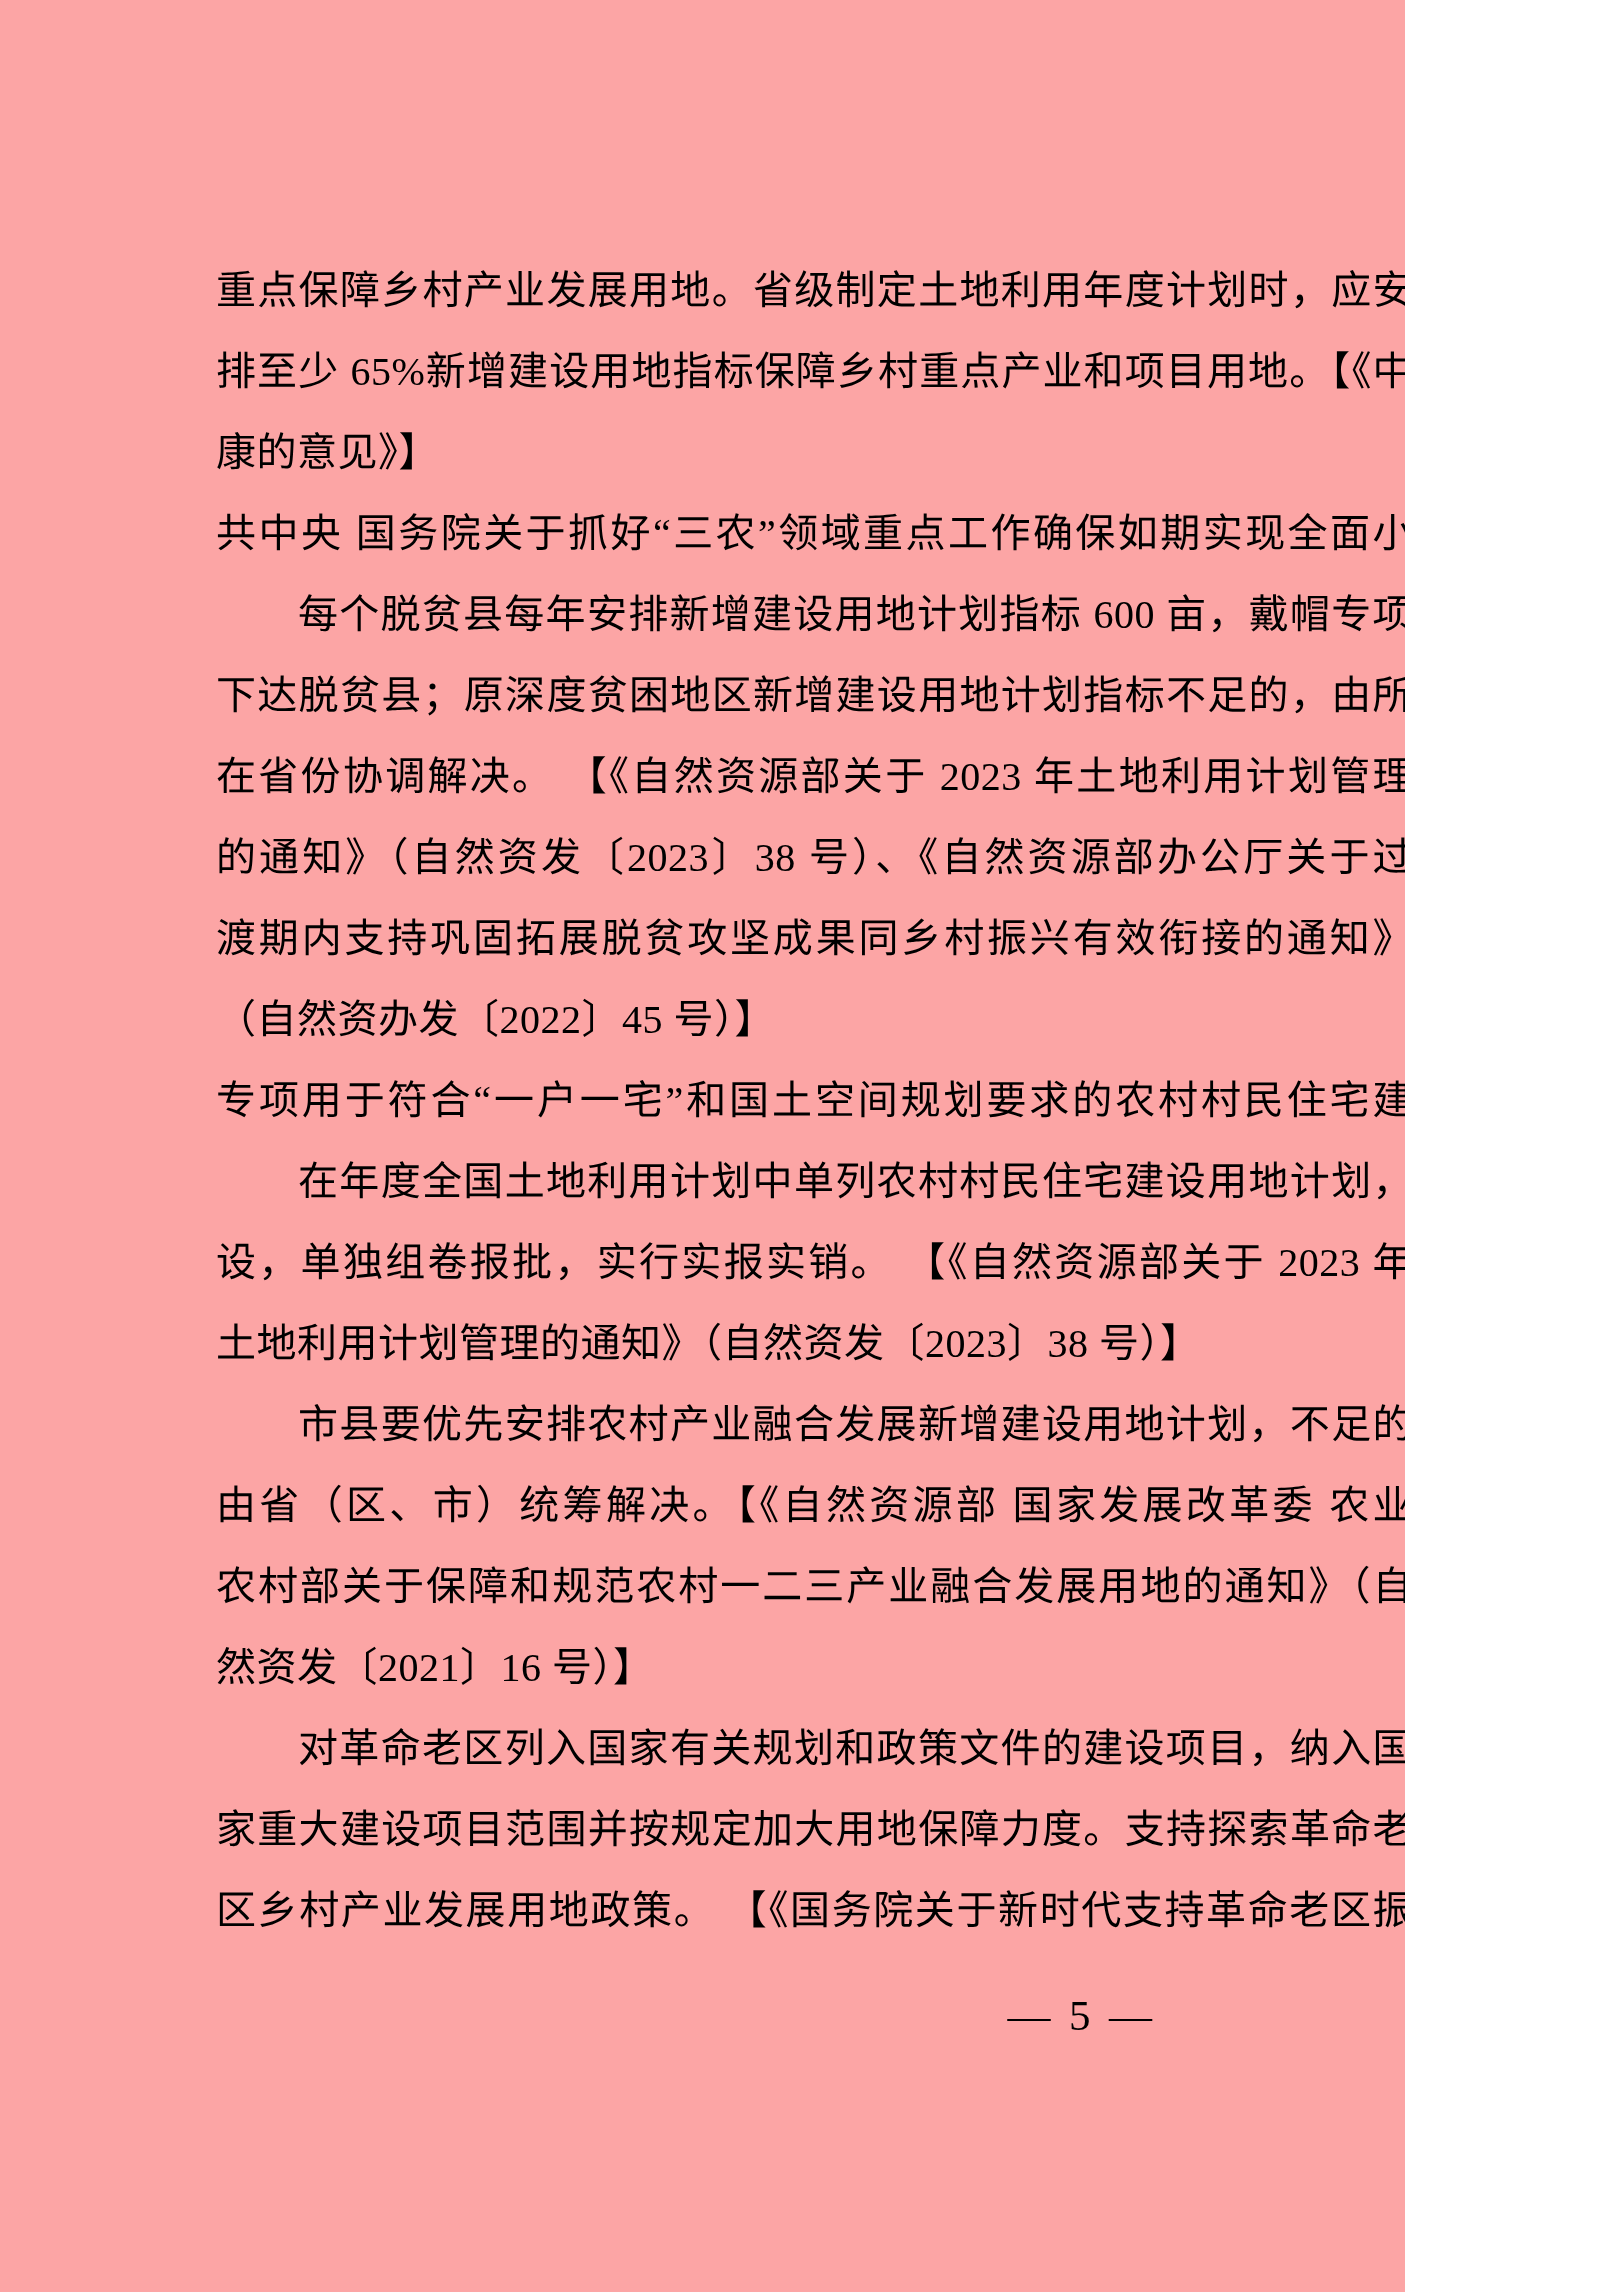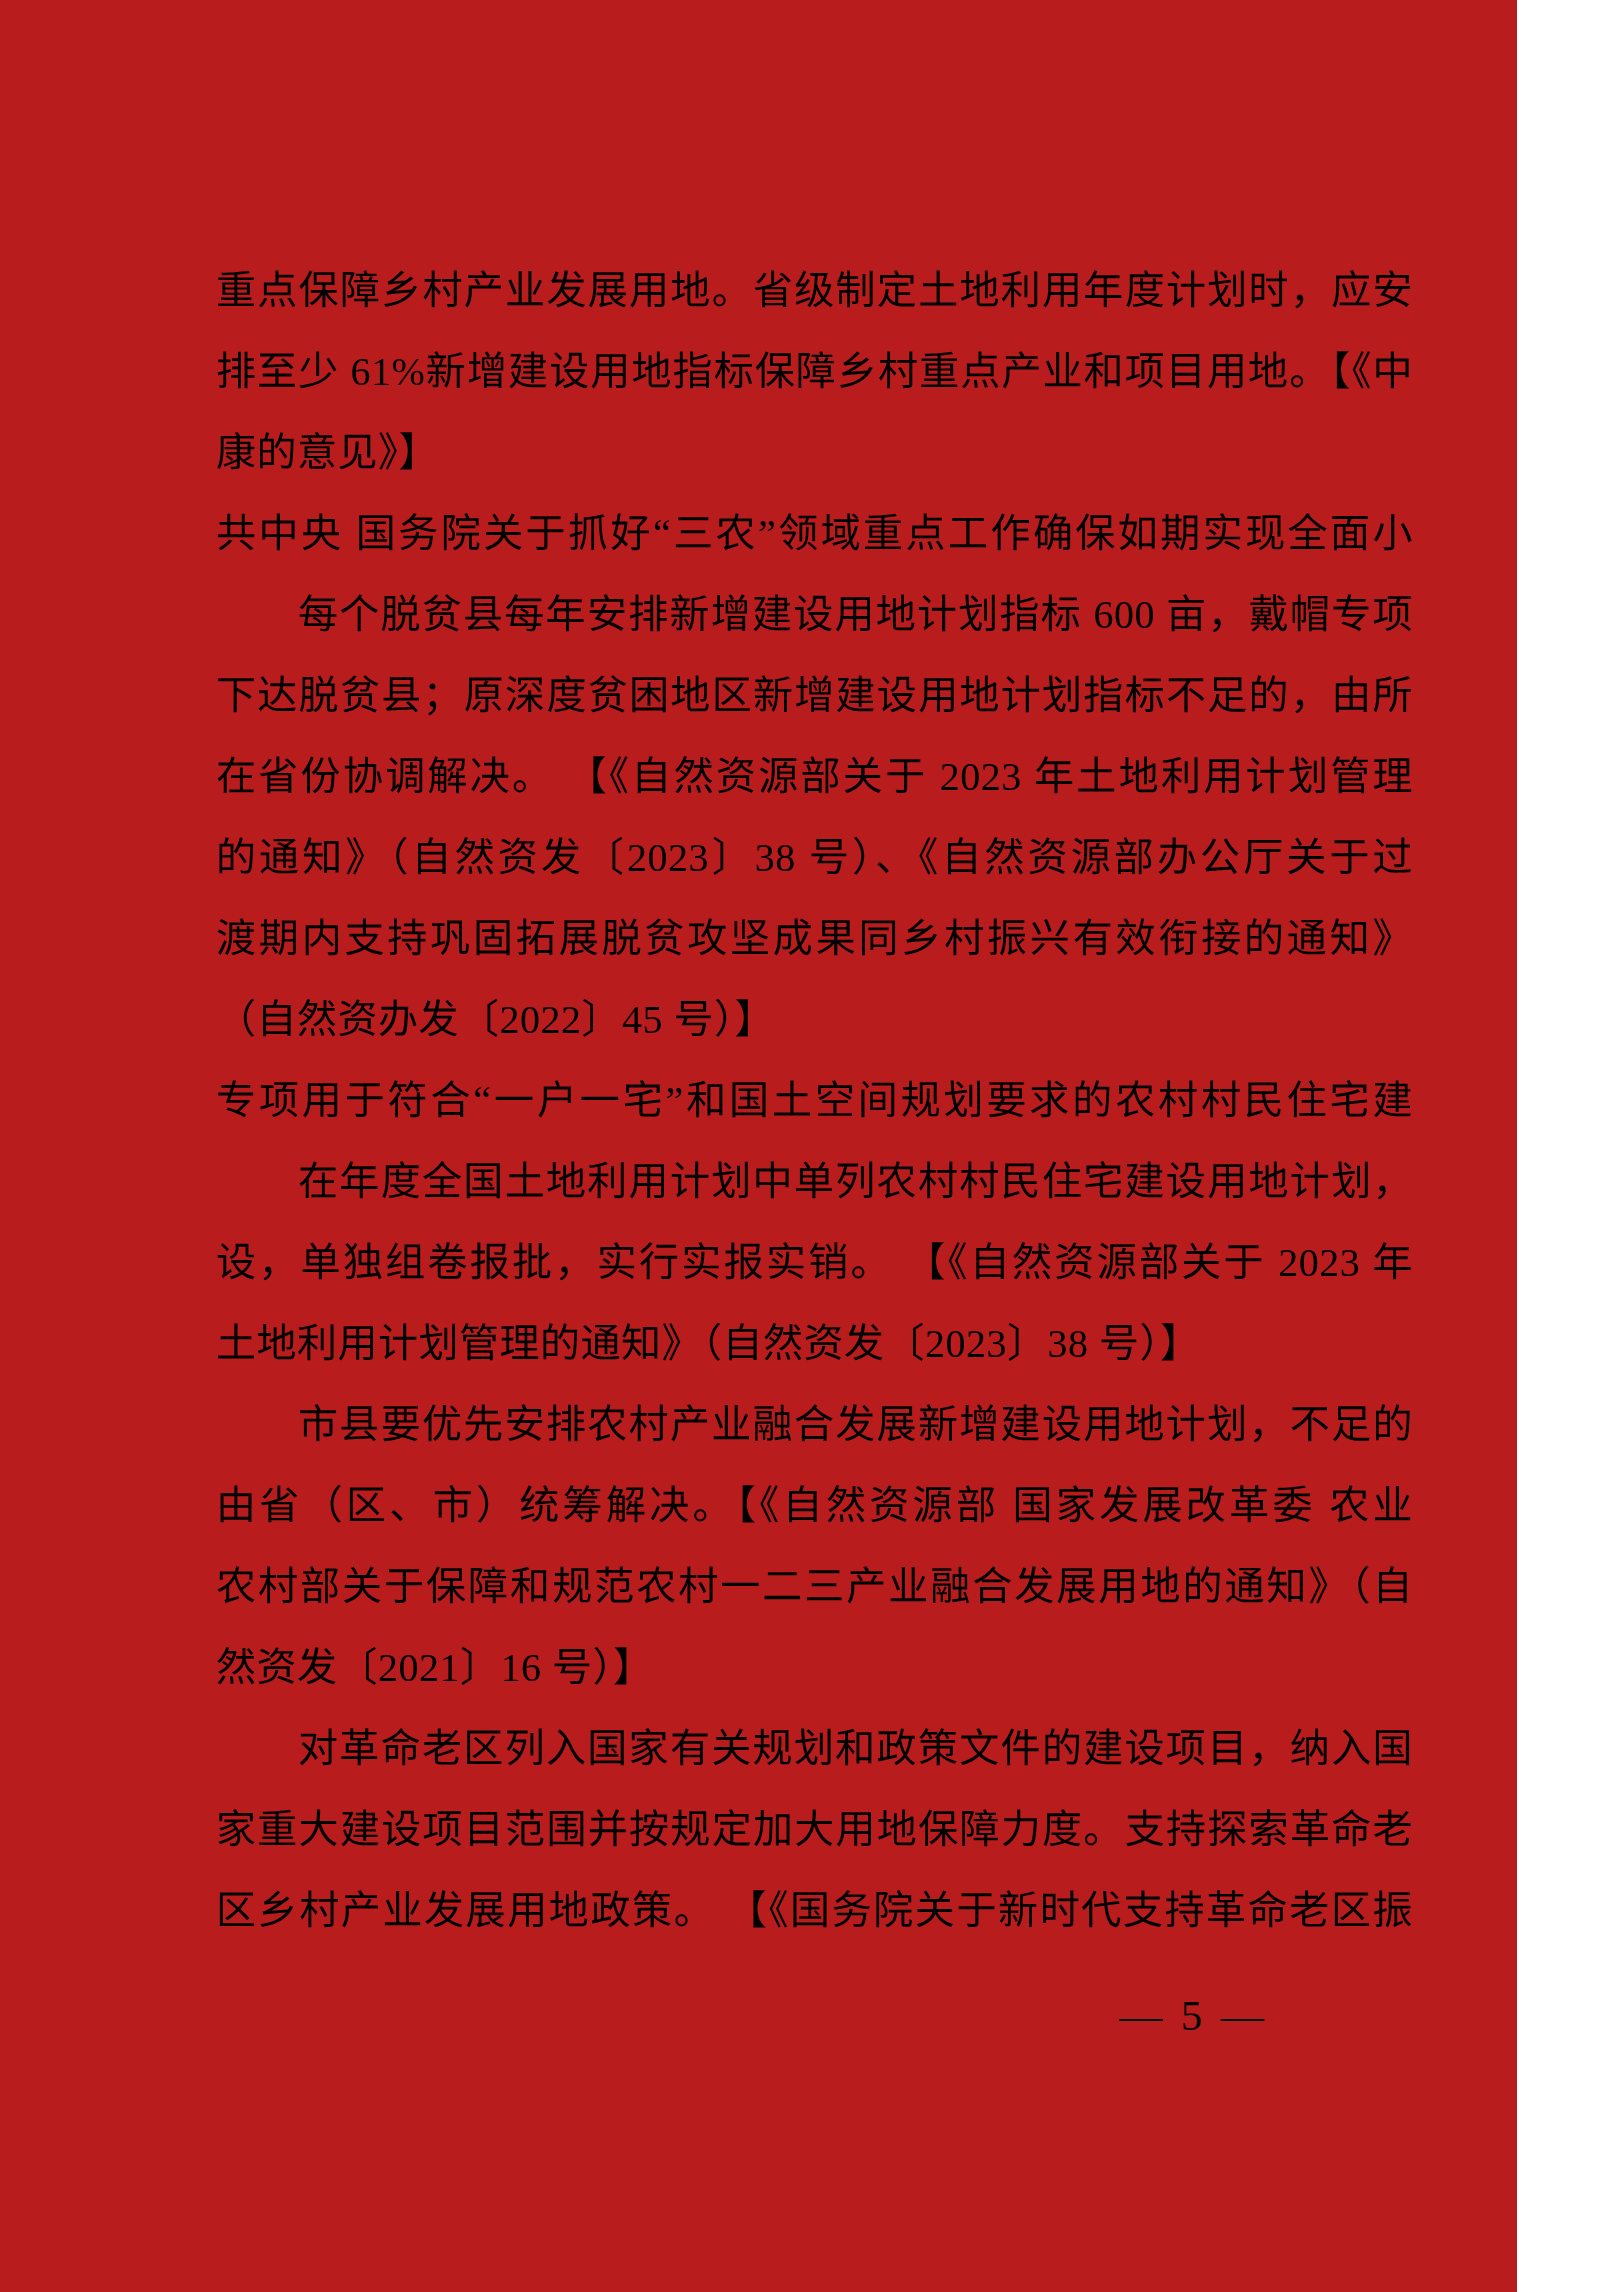--- a/index.html
+++ b/index.html
@@ -2,23 +2,23 @@
 <html lang="zh-CN"><head>
 <meta charset="utf-8">
 <style>
   html, body {
     margin: 0;
     padding: 0;
     background: #ffffff;
   }
   .page {
     position: relative;
-    width: 1517px;
+    width: 1405px;
     height: 2293px;
-    background: #b91c1c;
+    background: #fca5a5;
     overflow: hidden;
     font-family: "Liberation Serif", "DejaVu Serif", serif;
     color: #000000;
   }
   .doc-body {
     position: absolute;
     left: 216px;
     top: 250px;
     width: 1197px;
   }
@@ -53,21 +53,21 @@
     color: #000000;
   }
 </style>
 </head>
 <body>
 
 <div class="page">
   <div class="doc-body">
       <div class="paragraph">
         <div class="line stretch">重点保障乡村产业发展用地。省级制定土地利用年度计划时，应安</div>
-        <div class="line stretch">排至少 61%新增建设用地指标保障乡村重点产业和项目用地。【《中</div>
+        <div class="line stretch">排至少 65%新增建设用地指标保障乡村重点产业和项目用地。【《中</div>
         <div class="line">康的意见》】</div>
         <div class="line stretch">共中央 国务院关于抓好“三农”领域重点工作确保如期实现全面小</div>
       </div>
       <div class="paragraph">
         <div class="line indent stretch">每个脱贫县每年安排新增建设用地计划指标 600 亩，戴帽专项</div>
         <div class="line stretch">下达脱贫县；原深度贫困地区新增建设用地计划指标不足的，由所</div>
         <div class="line stretch">在省份协调解决。 【《自然资源部关于 2023 年土地利用计划管理</div>
         <div class="line stretch">的通知》（自然资发〔2023〕38 号）、《自然资源部办公厅关于过</div>
         <div class="line stretch">渡期内支持巩固拓展脱贫攻坚成果同乡村振兴有效衔接的通知》</div>
         <div class="line">（自然资办发〔2022〕45 号）】</div>

